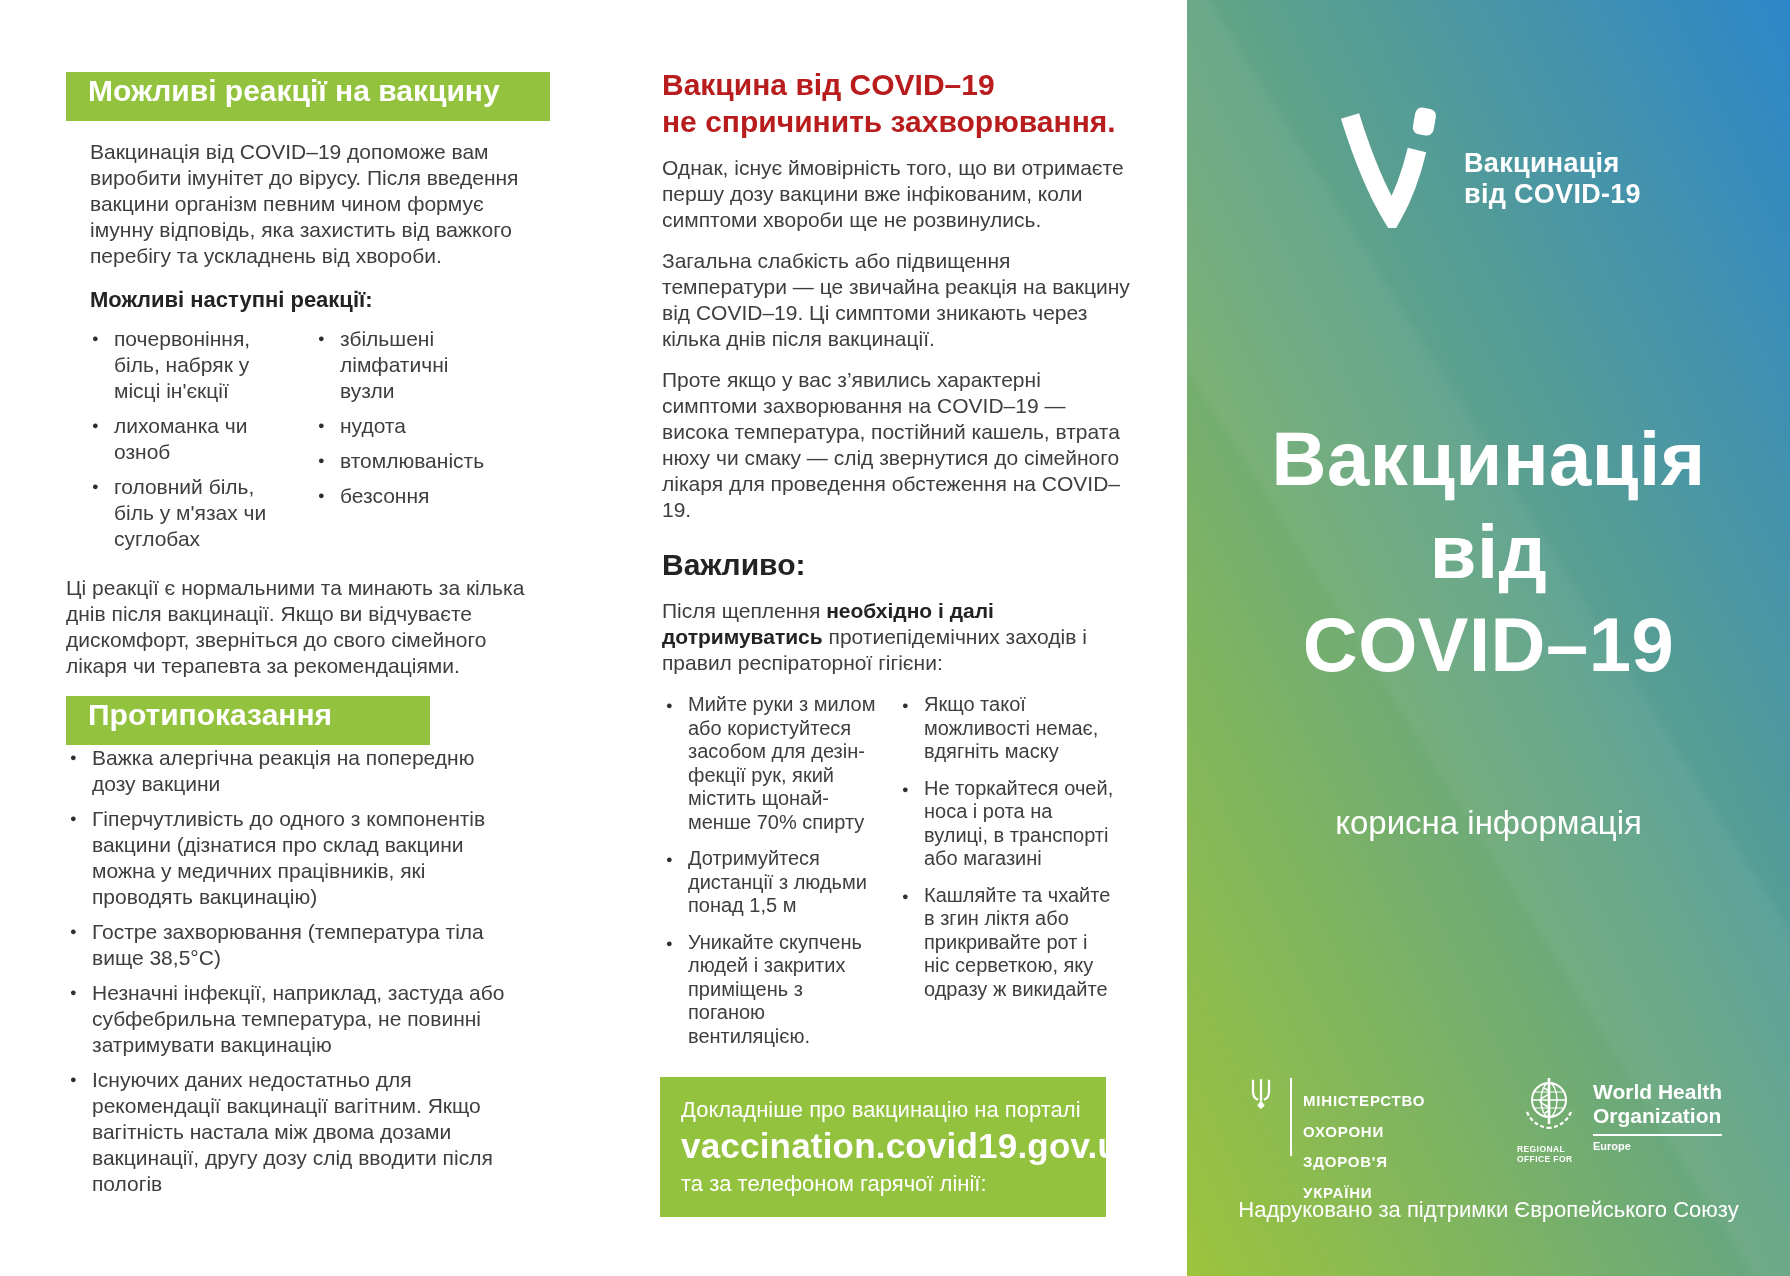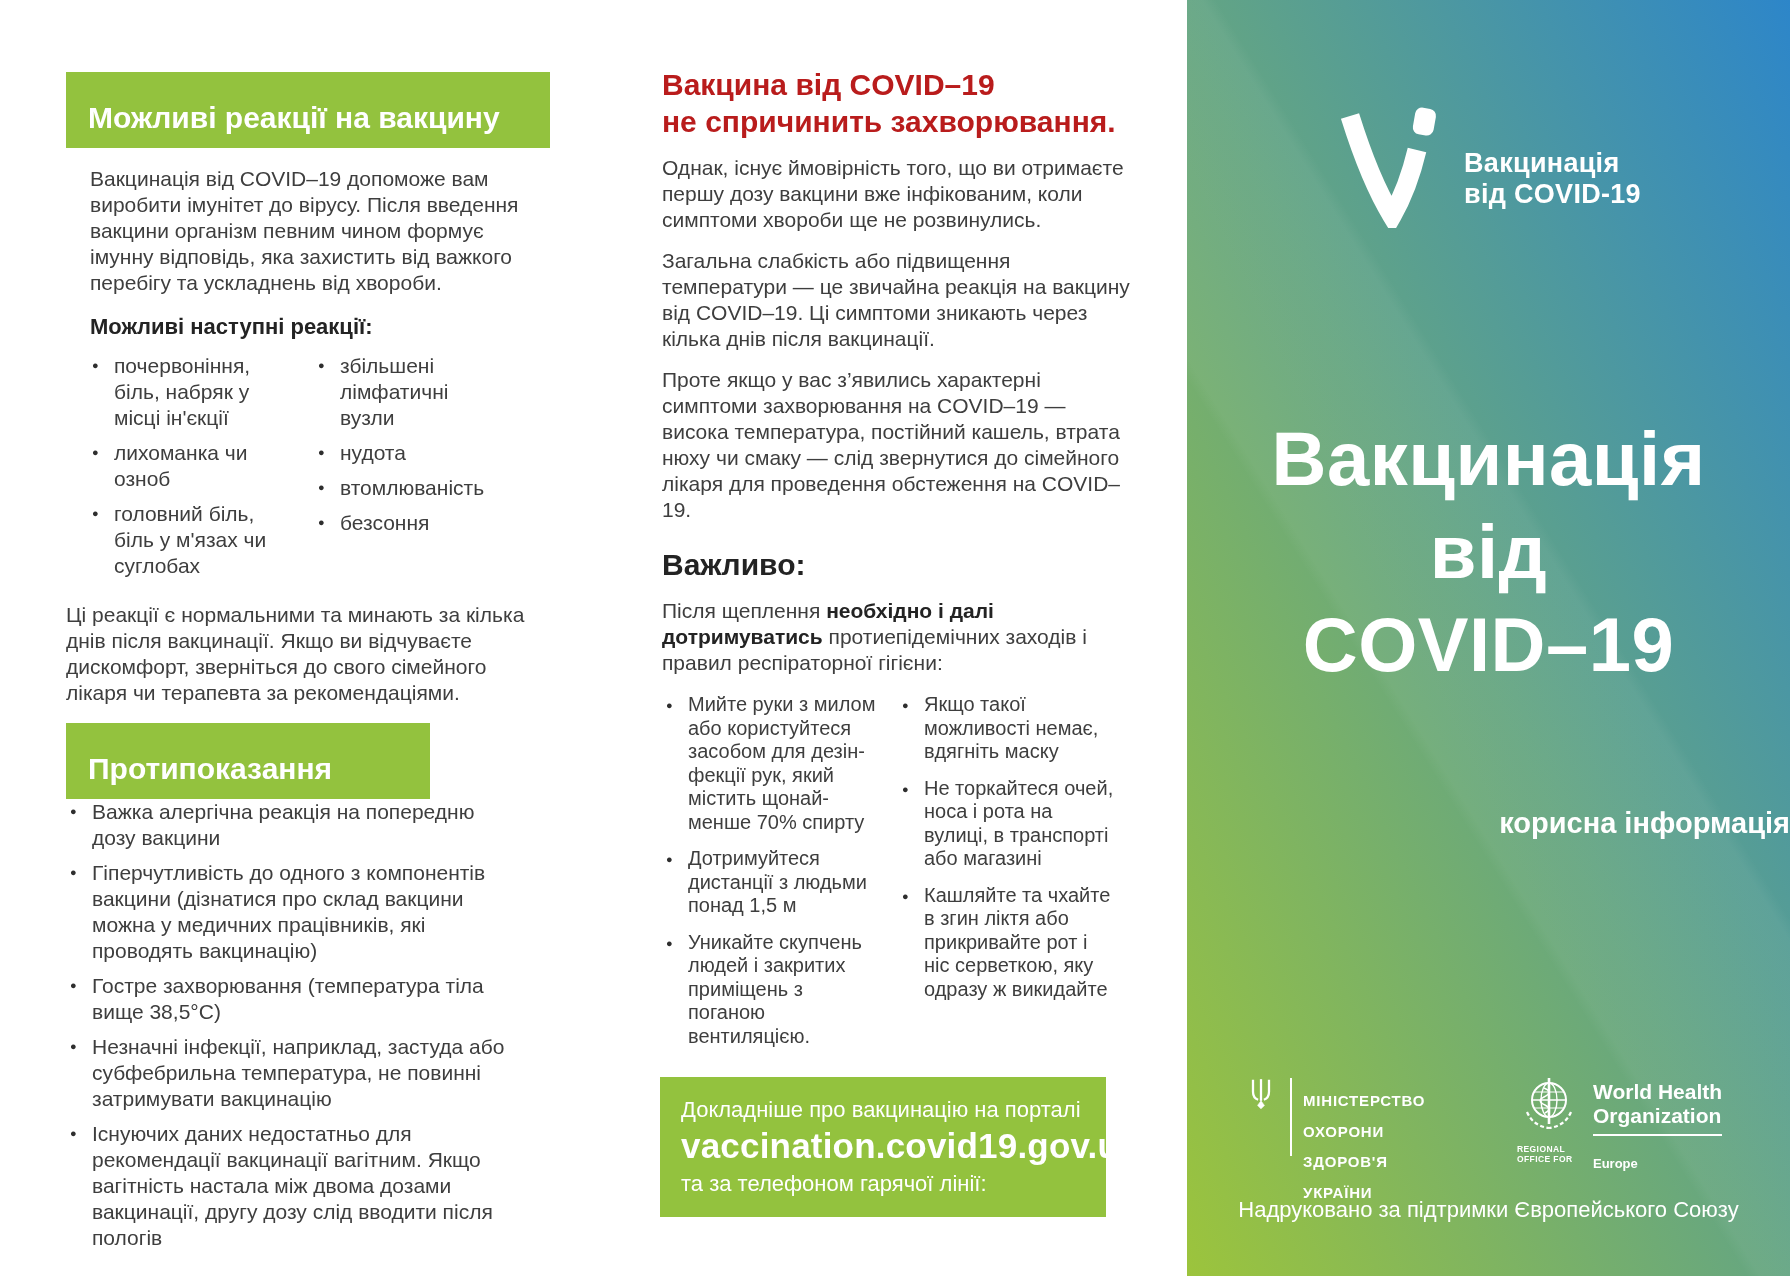--- a/index.html
+++ b/index.html
@@ -14,21 +14,21 @@
   .page{position:relative;width:1790px;height:1276px;overflow:hidden;background:#fff;}
 
   
   .body-text{font-size:21px;line-height:26px;color:#3e3e3e;}
   .bold-dark{font-weight:700;color:#232323;}
 
   
   .col-left{position:absolute;left:66px;top:72px;width:484px;}
   .green-bar{
     background:#93c23e;color:#ffffff;font-weight:700;
-    font-size:30px;line-height:35px;padding:28px 10px 13px 22px;
+    font-size:30px;line-height:35px;padding:1px 10px 13px 22px;
     box-sizing:border-box;
   }
   .green-bar.narrow{width:364px;}
   .col-left p.intro{margin:18px 0 0 24px;}
   .subhead{font-size:22px;line-height:27px;font-weight:700;color:#232323;margin:17px 0 0 24px;}
   .two-col-list{display:flex;margin:13px 0 0 22px;column-gap:30px;}
   ul.dots{list-style:none;margin:0;padding:0;}
   ul.dots li{position:relative;padding-left:26px;margin-bottom:9px;}
   ul.dots li::before{
     content:"●";position:absolute;left:4px;top:7px;font-size:11px;color:#2e2e2e;line-height:11px;
@@ -71,34 +71,34 @@
   }
   .brand{position:absolute;top:104px;left:0;width:100%;display:flex;justify-content:center;align-items:center;column-gap:16px;}
   .brand-text{font-size:27px;line-height:31px;font-weight:700;letter-spacing:.3px;margin-top:26px;}
   .brand-text span{display:block;}
   .big-title{
     position:absolute;top:412px;left:0;width:100%;text-align:center;
     font-size:76px;line-height:93px;font-weight:700;letter-spacing:.5px;
   }
   .big-title span{display:block;}
   .subtitle{
-    position:absolute;top:800px;left:0;width:100%;text-align:right;
-    font-size:29px;line-height:46px;font-weight:700;
+    position:absolute;top:800px;left:0;width:100%;text-align:center;
+    font-size:33px;line-height:46px;font-weight:400;
   }
 
   .moh{position:absolute;left:62px;top:1078px;display:flex;column-gap:11px;}
   .moh .divider{width:2px;background:#fff;height:78px;margin-left:6px;}
   .moh-text{font-size:15px;line-height:19.5px;font-weight:700;letter-spacing:.8px;margin-top:2px;}
   .moh-text span{display:block;margin-top:11px;}
 
   .who{position:absolute;left:330px;top:1074px;display:grid;grid-template-columns:66px auto;column-gap:10px;}
   .who-name{font-size:21px;line-height:24px;font-weight:700;border-bottom:2px solid #fff;padding-bottom:6px;margin-top:6px;}
   .who-name span{display:block;}
   .who-sub-left{font-size:8.5px;font-weight:700;letter-spacing:.4px;text-align:left;margin-top:8px;}
-  .who-sub-right{font-size:13px;font-weight:700;margin-top:20px;}
+  .who-sub-right{font-size:11px;font-weight:700;margin-top:4px;}
 
   .panel-footer{
     position:absolute;top:1196px;left:0;width:100%;text-align:center;
     font-size:22px;line-height:28px;color:#fff;
   }
 
   svg{display:block;}
 </style>
 </head>
 <body>

